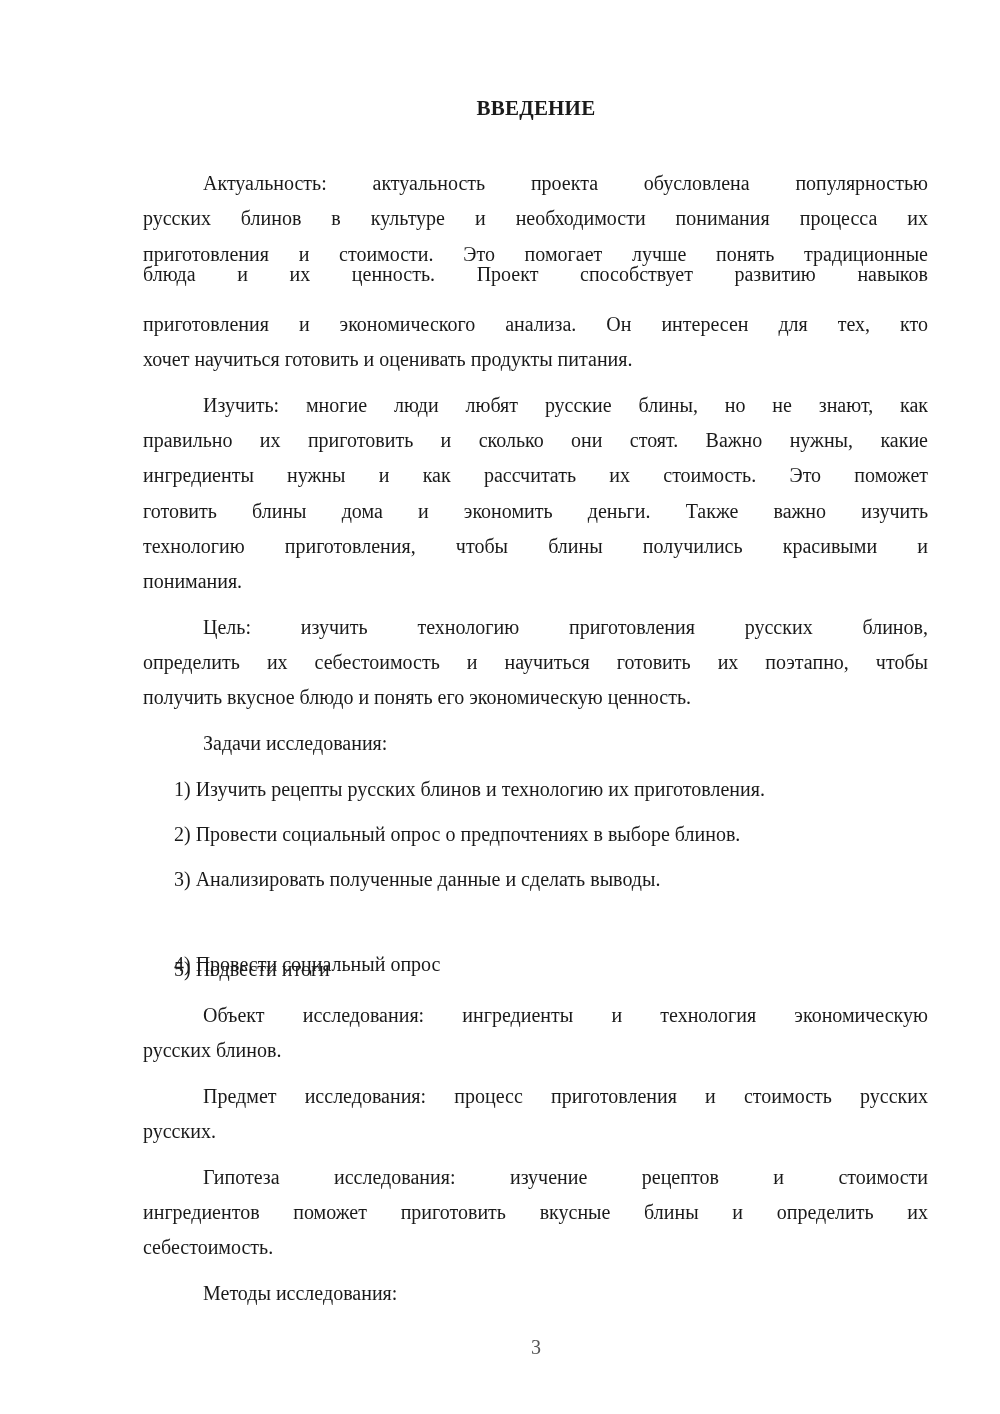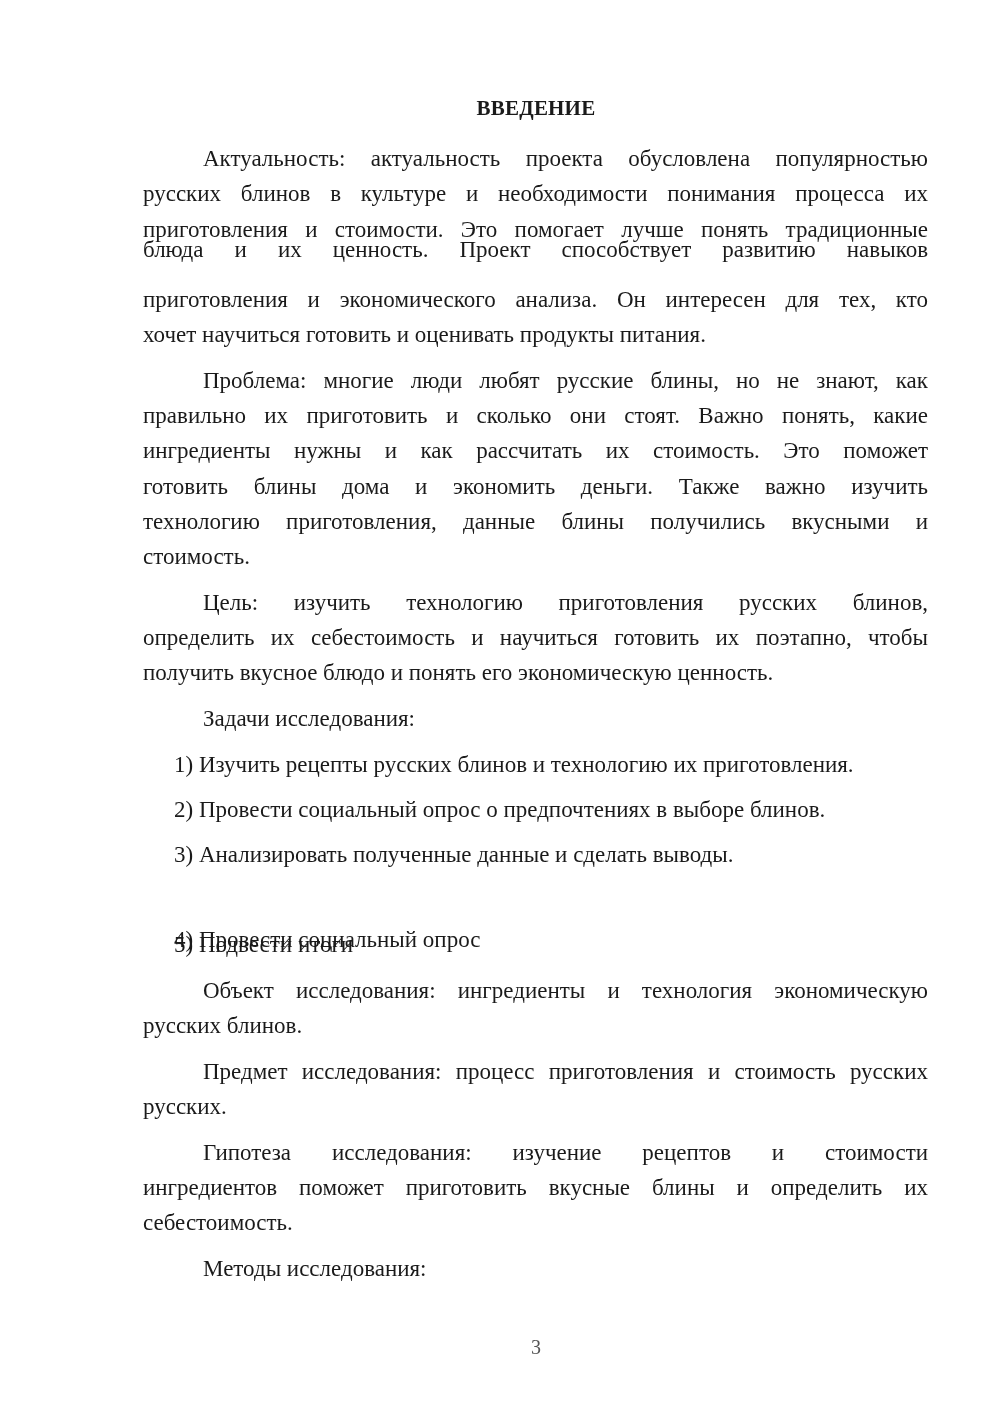--- a/index.html
+++ b/index.html
@@ -29,27 +29,28 @@
     top: 96px;
     text-align: center;
     font-weight: bold;
     font-size: 21px;
     letter-spacing: 0.2px;
   }
   .line {
     position: absolute;
     left: 143px;
     width: 785px;
-    font-size: 23px;
+    font-size: 20px;
     line-height: 28px;
     white-space: nowrap;
     text-align: justify;
     text-align-last: justify;
     overflow: hidden;
     height: 30px;
+    margin-top: 24px;
   }
   .line.indent {
     left: 203px;
     width: 725px;
   }
   .line.last {
     text-align-last: left;
   }
   .line.list {
     left: 174px;
@@ -76,26 +77,26 @@
   <div>
     <div class="line indent" style="top:145px">Актуальность: актуальность проекта обусловлена популярностью</div>
     <div class="line" style="top:180px">русских блинов в культуре и необходимости понимания процесса их</div>
     <div class="line" style="top:216px">приготовления и стоимости. Это помогает лучше понять традиционные</div>
     <div class="line" style="top:236px">блюда и их ценность. Проект способствует развитию навыков</div>
     <div class="line" style="top:286px">приготовления и экономического анализа. Он интересен для тех, кто</div>
     <div class="line last" style="top:321px">хочет научиться готовить и оценивать продукты питания.</div>
   </div>
 
   <div>
-    <div class="line indent" style="top:367px">Проблема: многие люди любят русские блины, но не знают, как</div>
-    <div class="line" style="top:402px">правильно их приготовить и сколько они стоят. Важно понять, какие</div>
+    <div class="line indent" style="top:367px">Изучить: многие люди любят русские блины, но не знают, как</div>
+    <div class="line" style="top:402px">правильно их приготовить и сколько они стоят. Важно нужны, какие</div>
     <div class="line" style="top:437px">ингредиенты нужны и как рассчитать их стоимость. Это поможет</div>
     <div class="line" style="top:473px">готовить блины дома и экономить деньги. Также важно изучить</div>
-    <div class="line" style="top:508px">технологию приготовления, данные блины получились вкусными и</div>
-    <div class="line last" style="top:543px">стоимость.</div>
+    <div class="line" style="top:508px">технологию приготовления, чтобы блины получились красивыми и</div>
+    <div class="line last" style="top:543px">понимания.</div>
   </div>
 
   <div>
     <div class="line indent" style="top:589px">Цель: изучить технологию приготовления русских блинов,</div>
     <div class="line" style="top:624px">определить их себестоимость и научиться готовить их поэтапно, чтобы</div>
     <div class="line last" style="top:659px">получить вкусное блюдо и понять его экономическую ценность.</div>
   </div>
 
   <div>
     <div class="line indent last" style="top:705px">Задачи исследования:</div>

